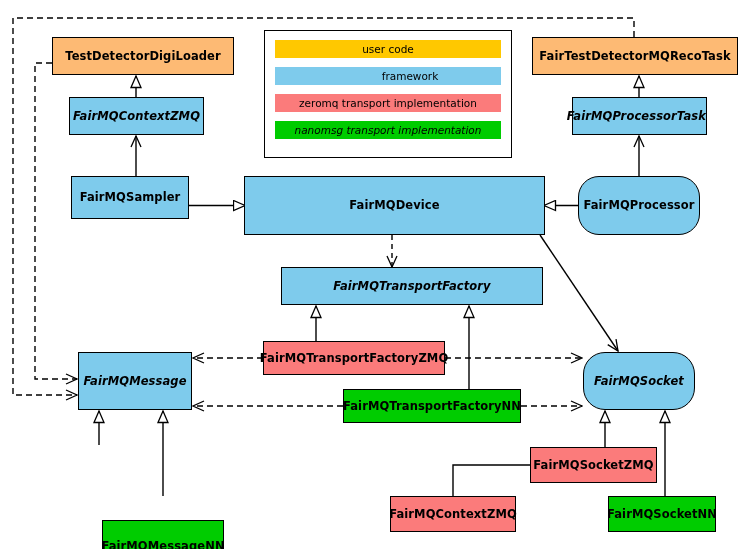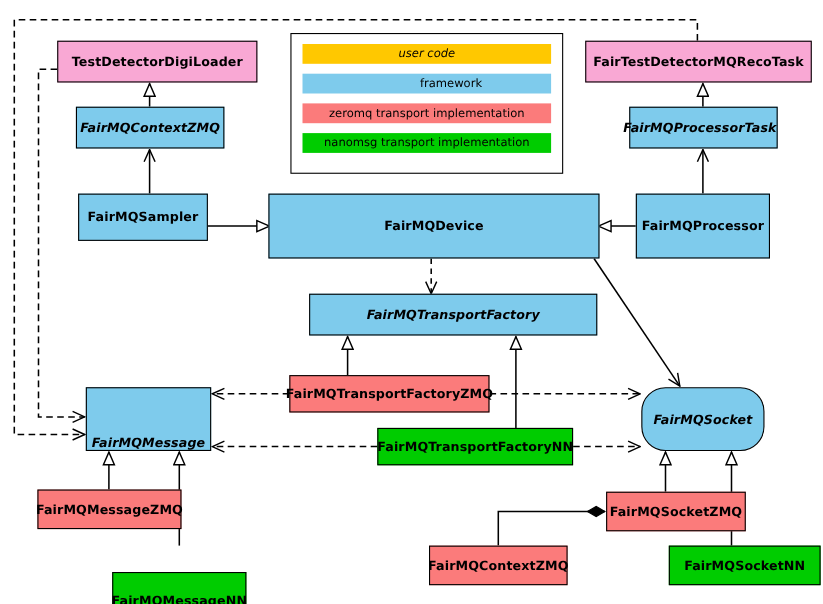--- a/index.html
+++ b/index.html
@@ -18,38 +18,38 @@
     display:flex;align-items:center;justify-content:center;
     text-align:center;
     font-size:11.5px;
     font-weight:bold;
     color:#000000;
     line-height:1.1;
     letter-spacing:.1px;
     z-index:3;
   }
   .node.abstract{font-style:italic;}
-  .c-user{background:#f9a8d4;}
+  .c-user{background:#fdba74;}
   .c-fw{background:#7ecbec;}
   .c-zmq{background:#fb7b7b;}
   .c-nn{background:#00cc00;}
 
   #legend{
     position:absolute;left:264px;top:30px;width:248px;height:128px;
     background:#ffffff;border:1.6px solid #000000;box-sizing:border-box;
     z-index:4;
     padding:9px 10px;
   }
   .legend-row{
     height:18px;margin-bottom:9px;
     display:flex;align-items:center;justify-content:center;
     font-size:10.5px;font-weight:normal;color:#000;
     box-sizing:border-box;
   }
-  .legend-row:last-child{margin-bottom:0;}
+  .legend-row:last-child{margin-bottom:0;font-style:italic;}
 </style>
 </head>
 <body>
 
 <div id="canvas">
 
   <svg id="wires" viewBox="0 0 748 549" xmlns="http://www.w3.org/2000/svg">
     <defs>
       <marker id="hollowTri" markerWidth="14" markerHeight="12" refX="12.5" refY="6" orient="auto" markerUnits="userSpaceOnUse">
         <path d="M1,1 L12.5,6 L1,11 Z" fill="#ffffff" stroke="#000000" stroke-width="1.3"></path>
@@ -102,21 +102,21 @@
       
       <path d="M605,447 L605,411" marker-end="url(#hollowTri)"></path>
       
       <path d="M665,496 L665,411" marker-end="url(#hollowTri)"></path>
       
       <path d="M453,496 L453,465 L550,465" marker-end="url(#blackDiamond)"></path>
     </g>
   </svg>
 
   <div id="legend">
-    <div class="legend-row c-user" style="background: rgb(255, 200, 0); font-style: italic;">
+    <div class="legend-row c-user" style="background: rgb(255, 200, 0);">
       <span>user code</span>
     </div>
     <div class="legend-row c-fw" style="background: rgb(126, 203, 236); padding-left: 44px;">
       <span>framework</span>
     </div>
     <div class="legend-row c-zmq" style="background: rgb(251, 123, 123);">
       <span>zeromq transport implementation</span>
     </div>
     <div class="legend-row c-nn" style="background: rgb(0, 204, 0);">
       <span>nanomsg transport implementation</span>
@@ -128,53 +128,50 @@
     </div>
   <div class="node c-fw abstract" style="left: 69px; top: 97px; width: 135px; height: 38px;">
       <span>FairMQContextZMQ</span>
     </div>
   <div class="node c-fw" style="left: 71px; top: 176px; width: 118px; height: 43px;">
       <span>FairMQSampler</span>
     </div>
   <div class="node c-fw" style="left: 244px; top: 176px; width: 301px; height: 59px;">
       <span>FairMQDevice</span>
     </div>
-  <div class="node c-fw" style="left: 578px; top: 176px; width: 122px; height: 59px;">
+  <div class="node c-fw" style="left: 578px; top: 176px; width: 122px; height: 59px; border-radius: 21px;">
       <span>FairMQProcessor</span>
     </div>
   <div class="node c-fw abstract" style="left: 572px; top: 97px; width: 135px; height: 38px; justify-content: flex-end;">
       <span>FairMQProcessorTask</span>
     </div>
   <div class="node c-user" style="left: 532px; top: 37px; width: 206px; height: 38px;">
       <span>FairTestDetectorMQRecoTask</span>
     </div>
   <div class="node c-fw abstract" style="left: 261px; top: 267px; width: 262px; height: 38px; margin-left: 20px;">
       <span>FairMQTransportFactory</span>
     </div>
   <div class="node c-zmq" style="left: 263px; top: 341px; width: 182px; height: 34px;">
       <span>FairMQTransportFactoryZMQ</span>
     </div>
   <div class="node c-nn" style="left: 343px; top: 389px; width: 178px; height: 34px; justify-content: center;">
       <span>FairMQTransportFactoryNN</span>
     </div>
-  <div class="node c-fw abstract" style="left: 78px; top: 352px; width: 114px; height: 58px; align-items: flex-end;">
+  <div class="node c-fw abstract" style="left: 78px; top: 352px; width: 114px; height: 58px;">
       <span>FairMQMessage</span>
     </div>
   <div class="node c-fw abstract" style="left: 583px; top: 352px; width: 112px; height: 58px; border-radius: 22px;">
       <span>FairMQSocket</span>
     </div>
-  <div class="node c-zmq" style="left: 34px; top: 445px; width: 131px; height: 36px;">
-      <span>FairMQMessageZMQ</span>
-    </div>
   <div class="node c-nn" style="left: 102px; top: 520px; width: 122px; height: 53px;">
       <span>FairMQMessageNN</span>
     </div>
-  <div class="node c-zmq" style="left: 551px; top: 447px; width: 127px; height: 36px;">
+  <div class="node c-zmq" style="left: 530px; top: 447px; width: 127px; height: 36px;">
       <span>FairMQSocketZMQ</span>
     </div>
-  <div class="node c-nn" style="left: 608px; top: 496px; width: 138px; height: 36px;">
+  <div class="node c-nn" style="left: 608px; top: 496px; width: 108px; height: 36px;">
       <span>FairMQSocketNN</span>
     </div>
   <div class="node c-zmq" style="left: 390px; top: 496px; width: 126px; height: 36px;">
       <span>FairMQContextZMQ</span>
     </div>
 
 </div>
 
 </body></html>

